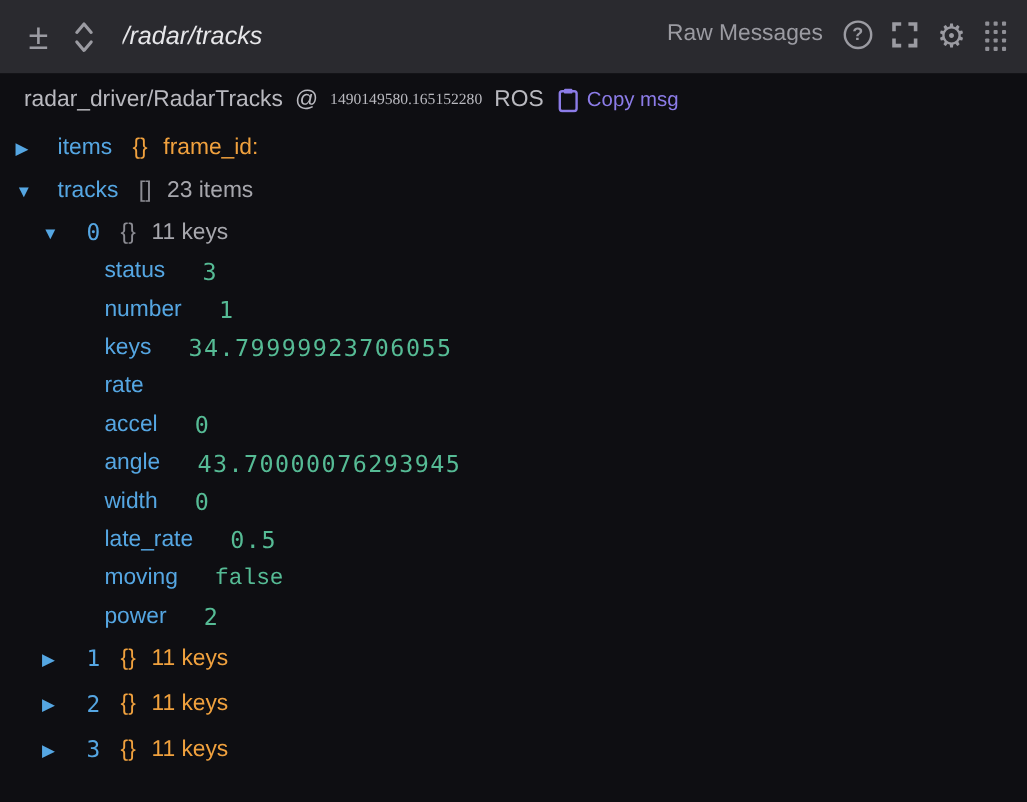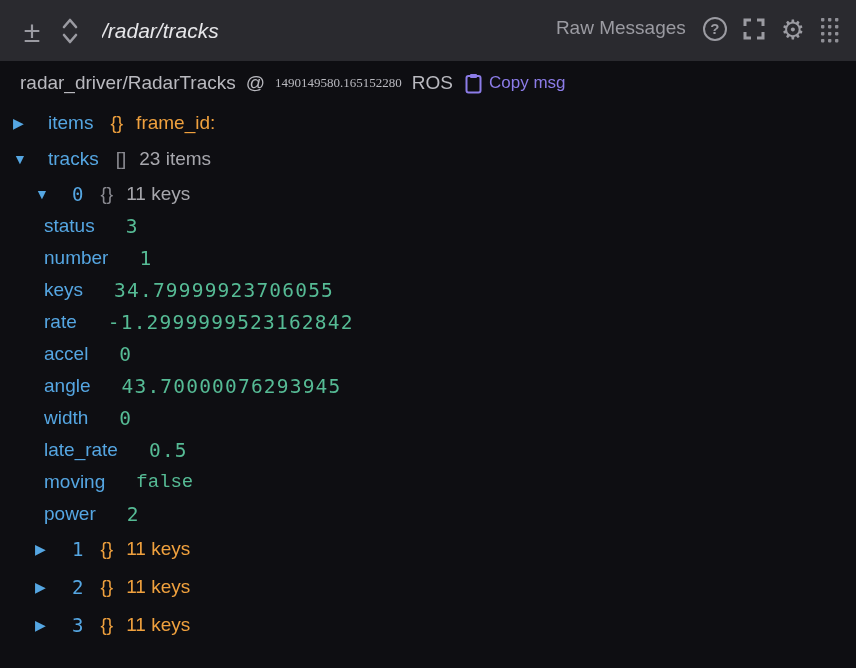--- a/index.html
+++ b/index.html
@@ -47,21 +47,21 @@
     color:#8c7ce8; cursor:pointer; margin-left:12px; font-size:17px;
   }
   
   .tree { font-size:19px; }
   .row { display:flex; align-items:center; height:32px; white-space:nowrap; }
   .row.parent1 { height:36px; }
   .row.parent2 { height:33px; }
   .row.collapsed-item { height:38px; }
   .lvl1 { padding-left:13px; }
   .lvl2 { padding-left:35px; }
-  .lvl3 { padding-left:44px; }
+  .lvl3 { padding-left:44px;margin-left:43px; }
   .arrow {
     display:inline-block; width:35px; flex:none;
     color:#55a6e2; font-size:14px; cursor:pointer;
   }
   .lvl2 .arrow { width:37px; }
   .node-label { color:#55a6e2; margin-right:17px; cursor:pointer; }
   .idx-label { font-family:"DejaVu Sans Mono", monospace; font-size:19px; }
   .braces { color:#8b8b92; margin-right:13px; }
   .count  { color:#a7a7ad; }
   .preview { color:#f0a13e; }
@@ -170,21 +170,20 @@
   <div class="row lvl3">
     <span class="key">number</span>
     <span class="val">1</span>
   </div>
   <div class="row lvl3">
     <span class="key">keys</span>
     <span class="val">34.79999923706055</span>
   </div>
   <div class="row lvl3">
     <span class="key">rate</span>
-    <span class="val">-1.2999999523162842</span>
   </div>
   <div class="row lvl3">
     <span class="key">accel</span>
     <span class="val">0</span>
   </div>
   <div class="row lvl3">
     <span class="key">angle</span>
     <span class="val">43.70000076293945</span>
   </div>
   <div class="row lvl3">

